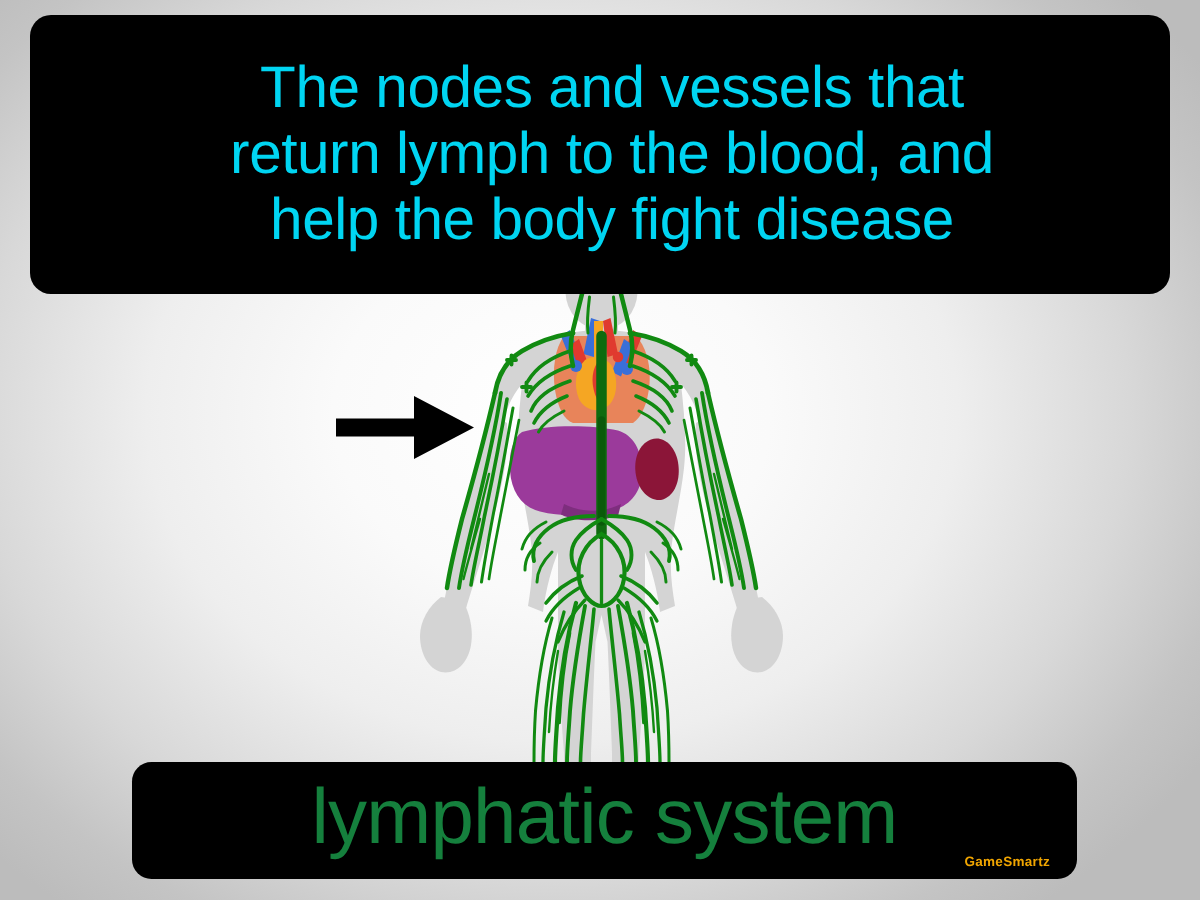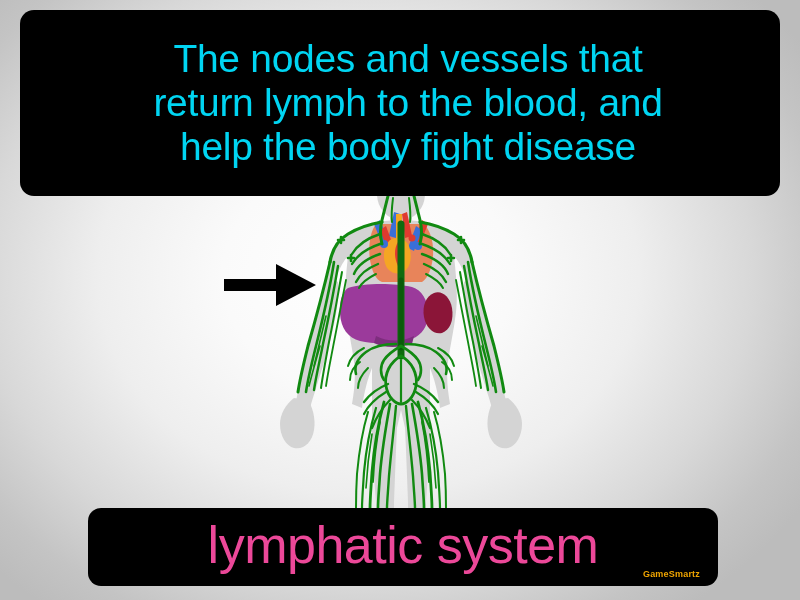--- a/index.html
+++ b/index.html
@@ -57,21 +57,21 @@
     width: 630px;
     height: 78px;
     background: #000000;
     border-radius: 13px;
     z-index: 6;
     display: flex;
     align-items: center;
     justify-content: center;
   }
   #term-text {
-    color: #ec4899;
+    color: #15803d;
     font-size: 52px;
     line-height: 1;
     font-weight: 400;
     letter-spacing: -0.5px;
     margin-top: -4px;
     font-family: "Liberation Sans", sans-serif;
   }
   #watermark {
     position: absolute;
     right: 18px;

